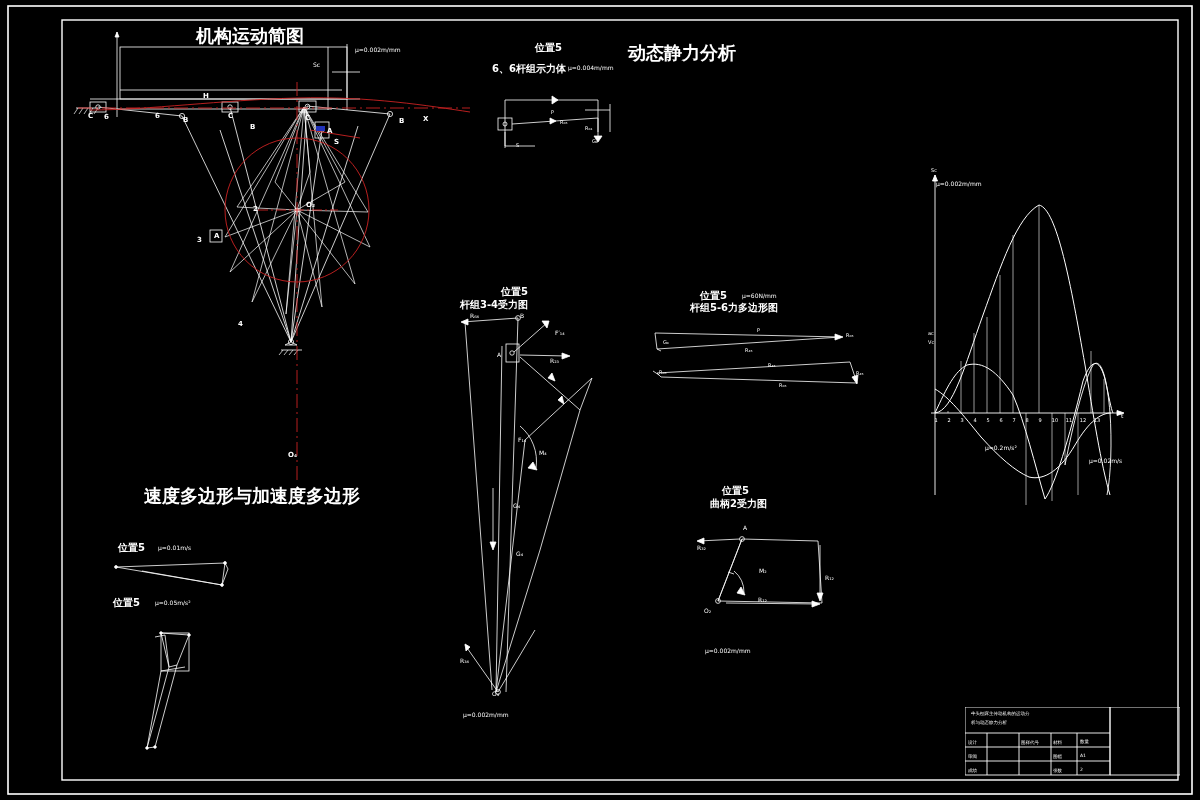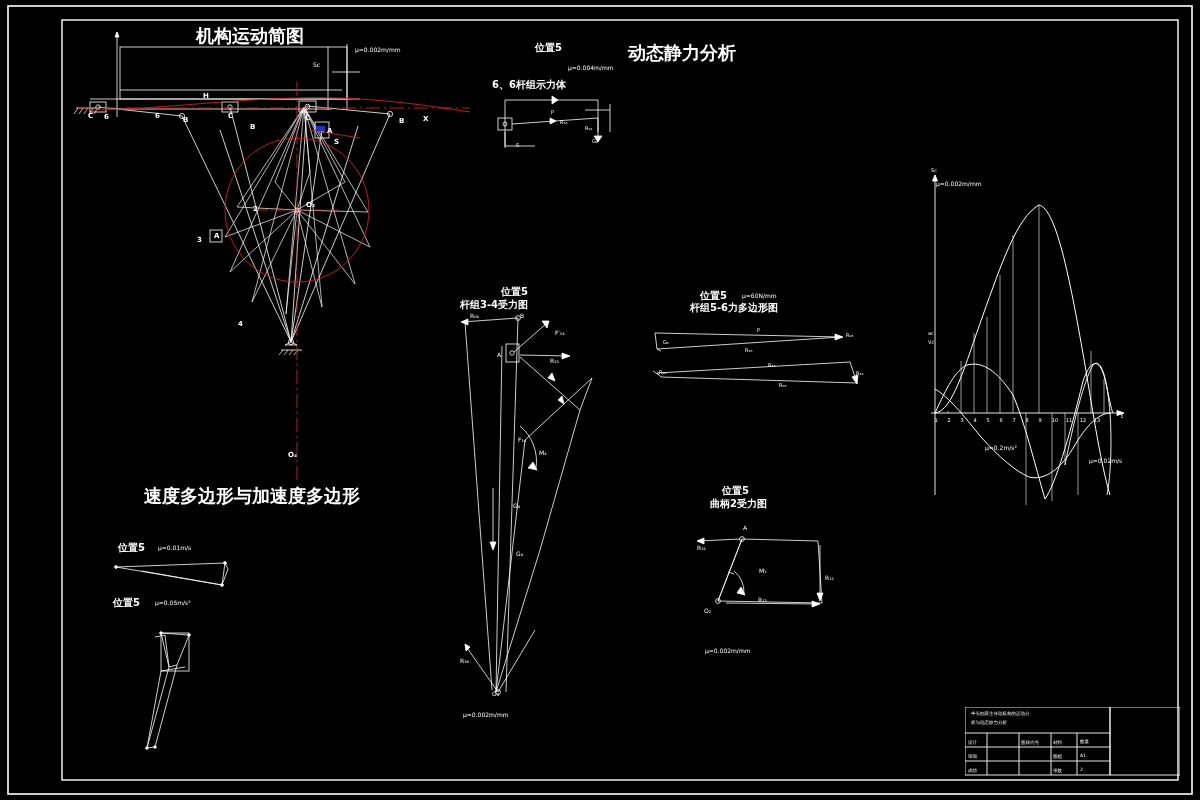--- a/index.html
+++ b/index.html
@@ -175,21 +175,21 @@
       <line x1="15" y1="66" x2="45" y2="66"></line>
       <line x1="108" y1="38" x2="108" y2="60"></line>
       <path d="M104 56 l4 6 l4 -6 z" fill="#ffffff"></path>
       <path d="M62 16 l6 4 l-6 4 z" fill="#ffffff"></path>
       <path d="M60 38 l6 3 l-6 3 z" fill="#ffffff"></path>
       <line x1="15" y1="52" x2="15" y2="68"></line>
     </g>
   </svg>
 
   <div class="lbl t-sub" style="left:535px;top:43px">位置5</div>
-  <div class="lbl t-sub" style="left:492px;top:80px">6、6杆组示力体</div>
+  <div class="lbl t-sub" style="left:492px;top:64px">6、6杆组示力体</div>
   <div class="lbl t-sm" style="left:568px;top:65px">μ=0.004m/mm</div>
   <div class="lbl t-title" style="left:628px;top:44px">动态静力分析</div>
   <div id="rod6-labels">
       <div class="lbl t-xs" style="left: 551px; top: 110px;">P</div>
       <div class="lbl t-xs" style="left: 560px; top: 120px;">R₆₅</div>
       <div class="lbl t-xs" style="left: 585px; top: 126px;">R₆₁</div>
       <div class="lbl t-xs" style="left: 592px; top: 139px;">G₆</div>
       <div class="lbl t-xs" style="left: 516px; top: 143px;">S</div>
     </div>
 

